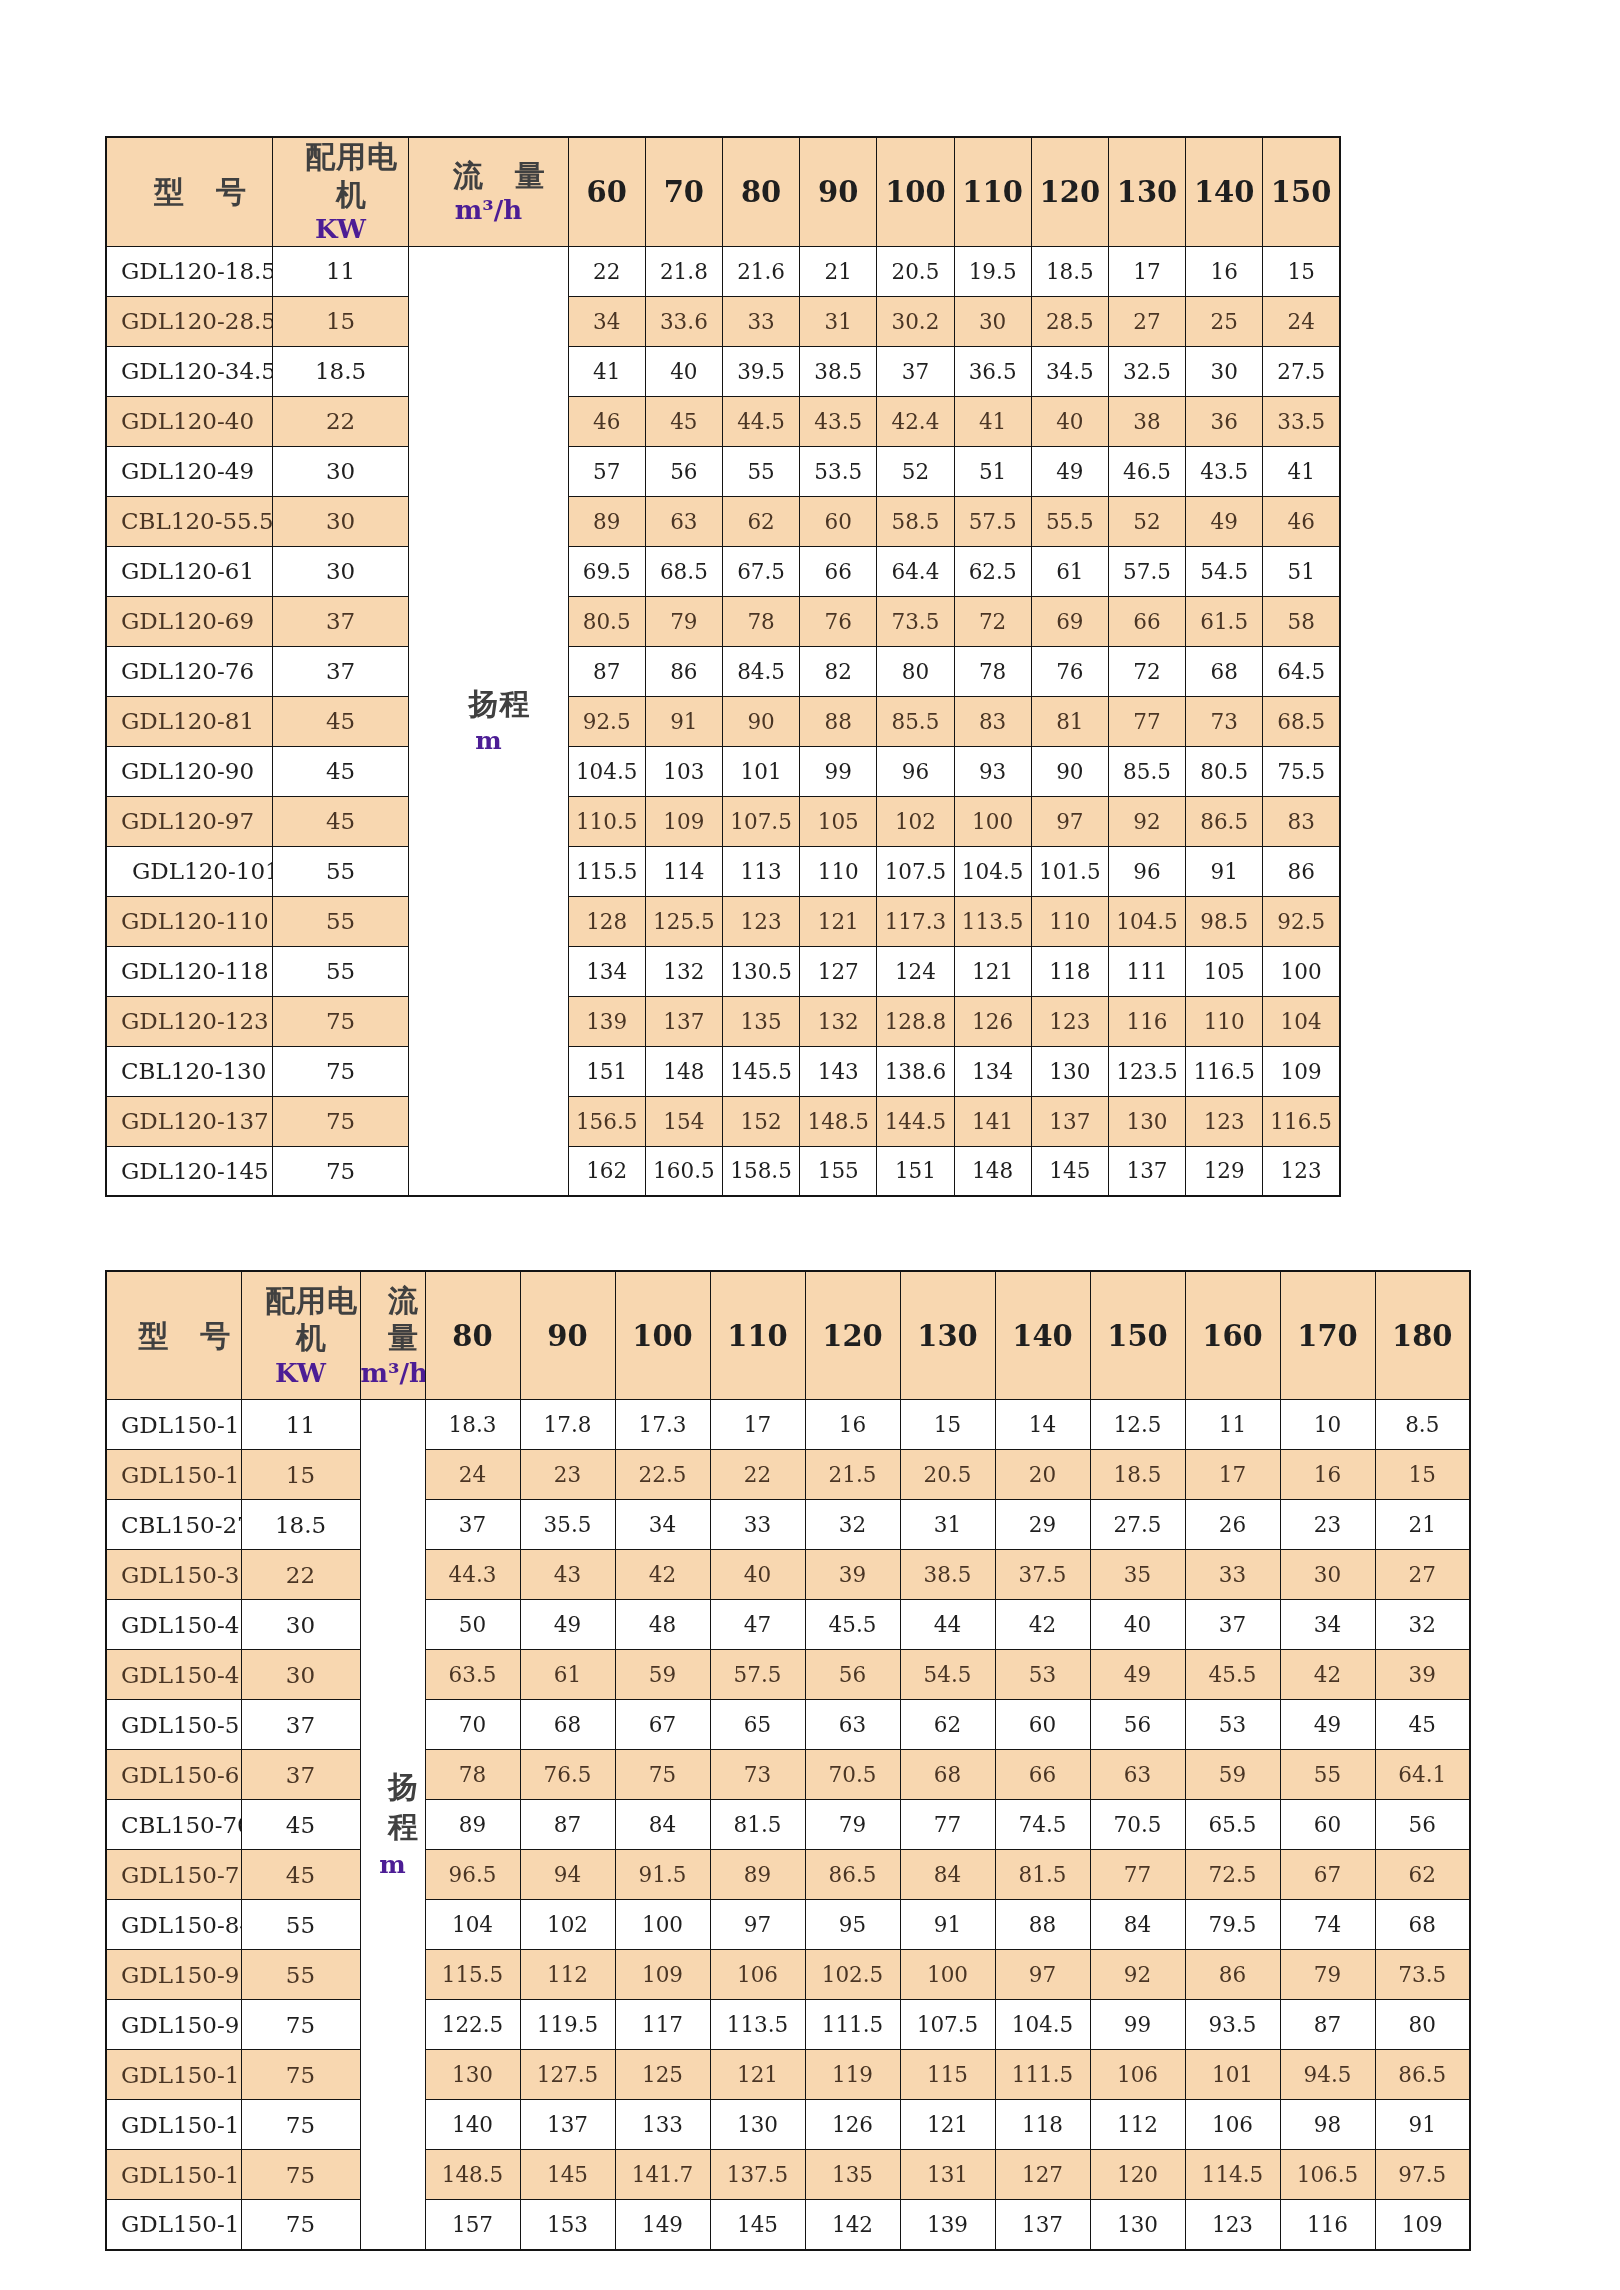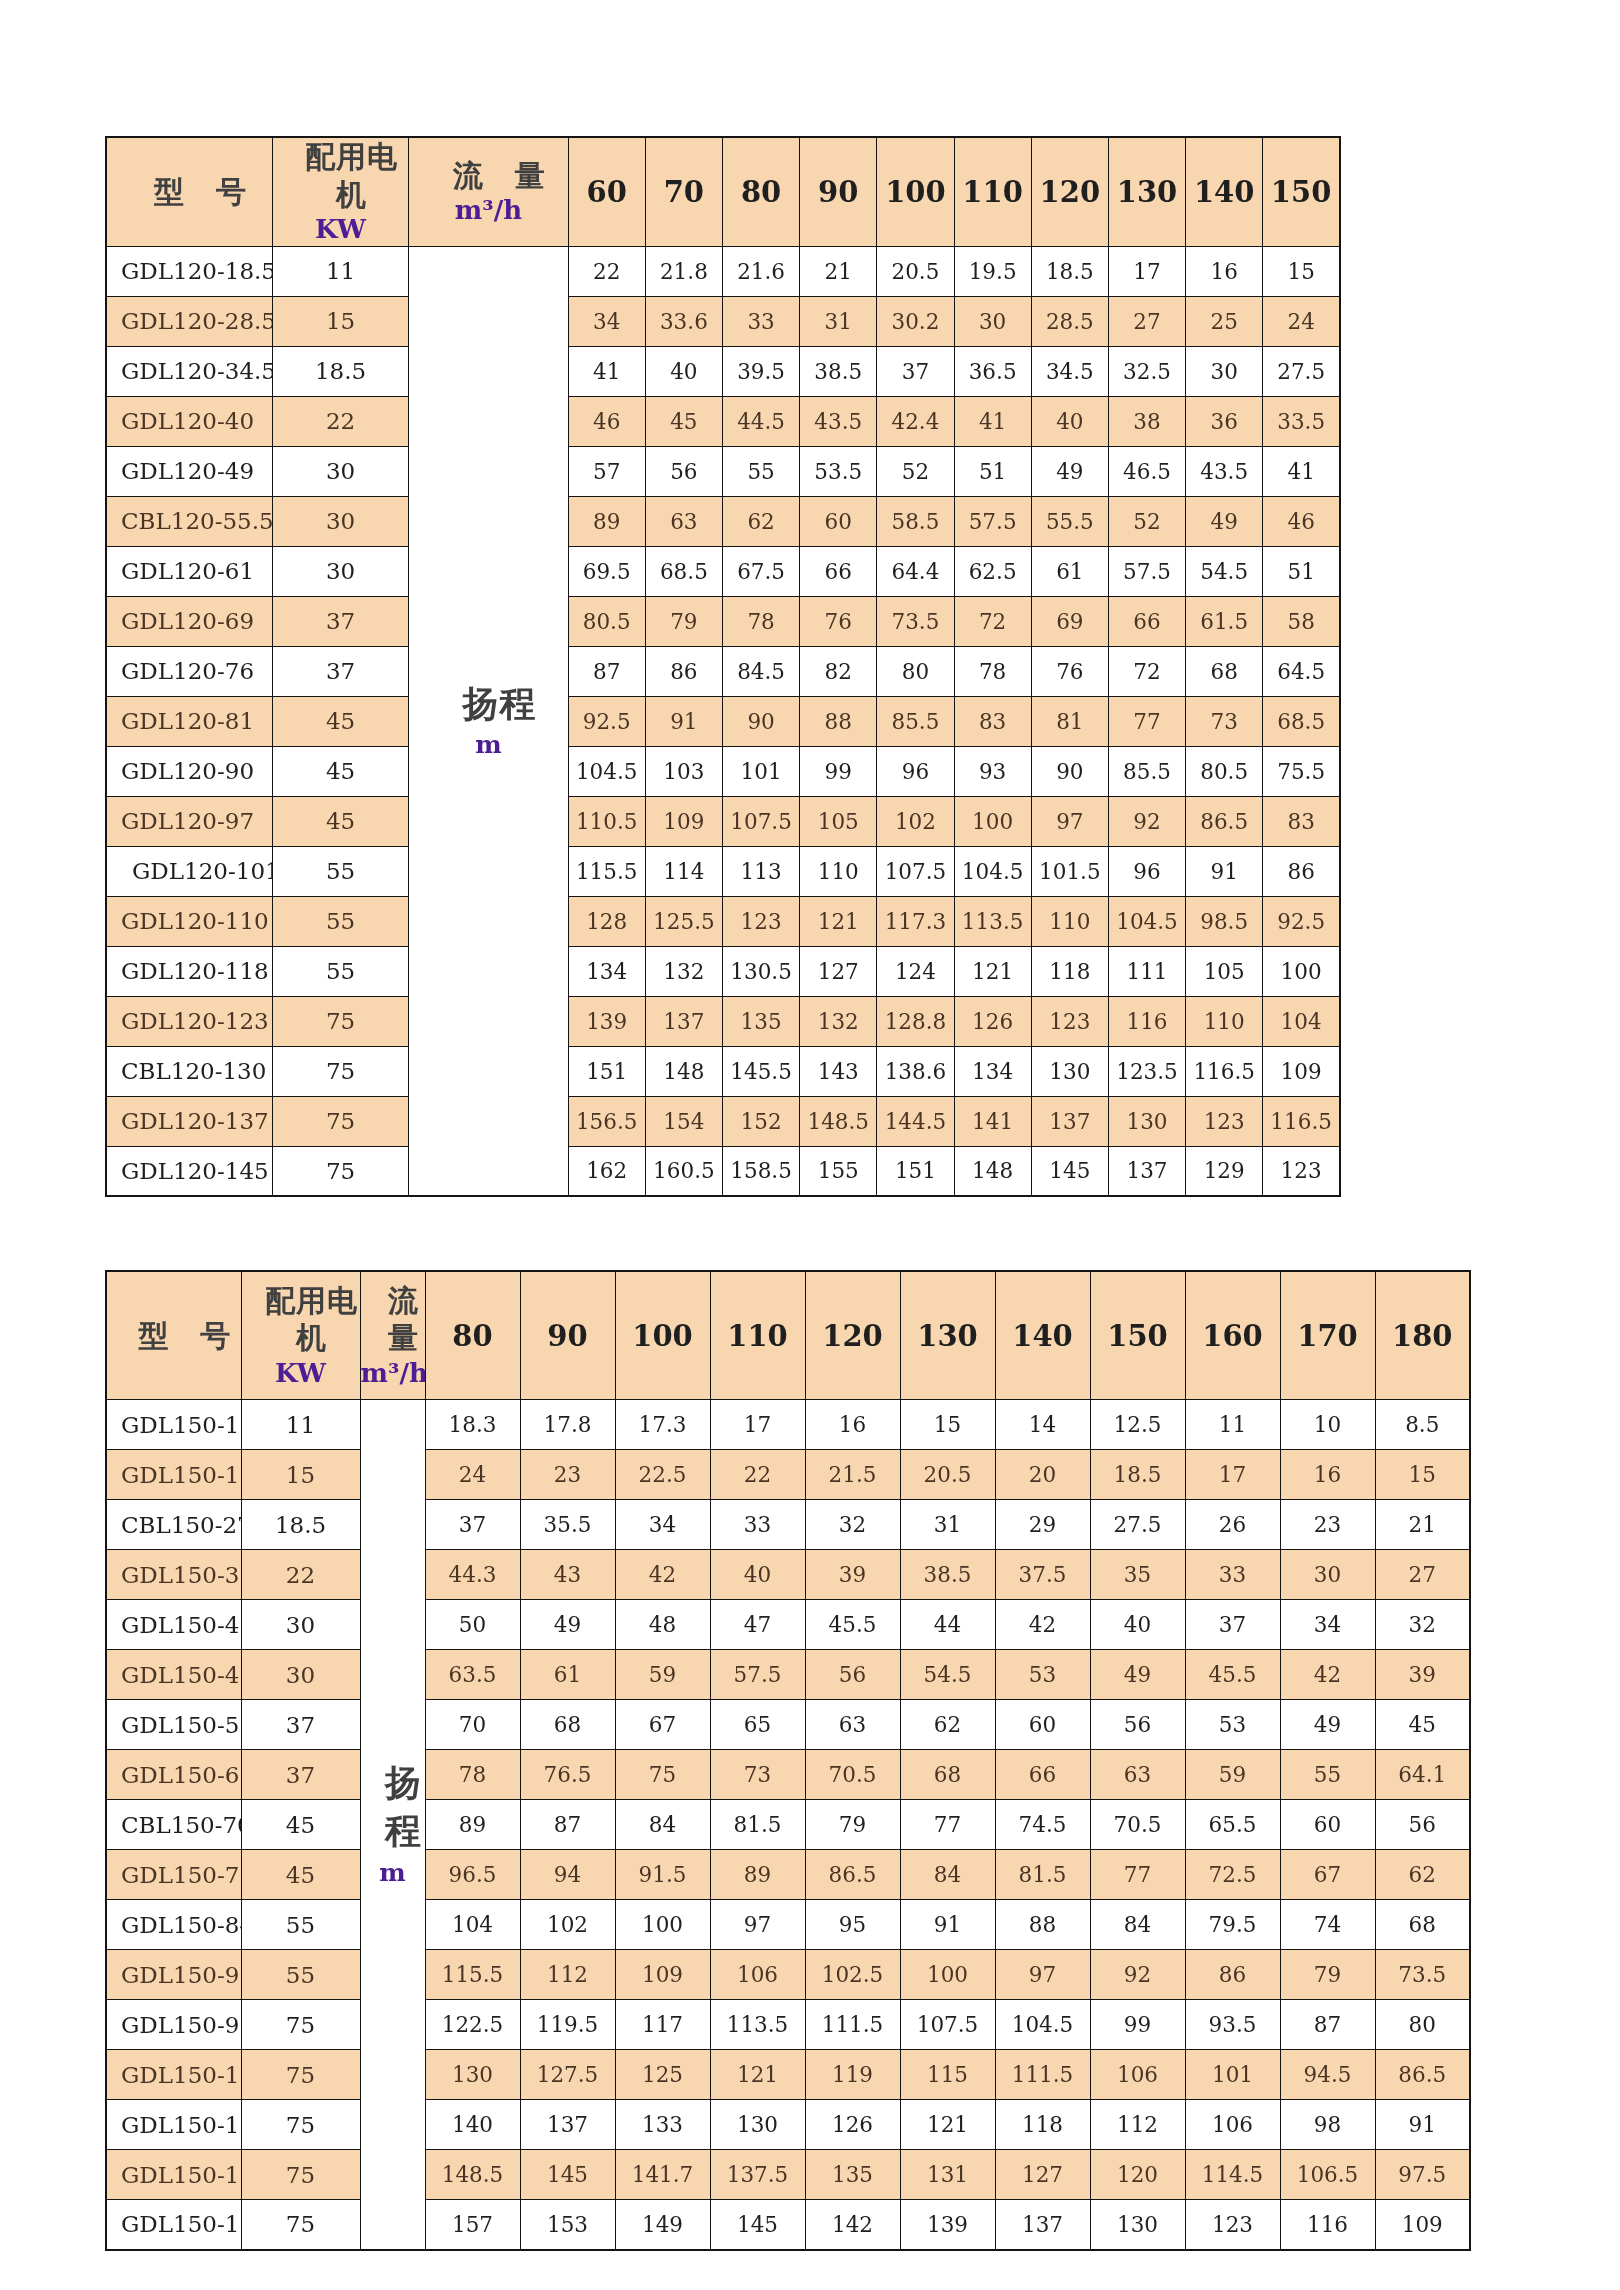--- a/index.html
+++ b/index.html
@@ -24,21 +24,21 @@
   .pump tbody tr.alt td{background:var(--stripe);color:var(--ink-alt);}
   .pump tbody td.headcell{background:#ffffff !important;color:var(--ink) !important;}
   .zh-line{font-family:Liberation Sans, sans-serif;font-weight:bold;font-size:30px;line-height:1.25;letter-spacing:0.9px;color:#404040;margin-left:22px;}
   .unit-line{font-family:"DejaVu Serif",serif;font-weight:bold;font-size:26px;line-height:1.25;color:#4c1d95;}
   .num-header{font-family:"DejaVu Serif",serif;font-weight:bold;font-size:29px;color:#181818;}
   td.model{font-size:23px;text-align:left;padding-left:14px;white-space:nowrap;}
   td.model.small{font-size:23px;padding-left:25px;}
   td.kw{font-size:23px;}
   td.val{font-size:21.5px;}
   .head-line{display:block;}
-  .headcell .zh-line{font-size:36px;line-height:1.35;}
+  .headcell .zh-line{font-size:30px;line-height:1.35;}
   .headcell .unit-line{font-size:25px;line-height:1.35;}
 </style>
 </head>
 <body style="--stripe: #f8d7b0; --border: #141414; --ink: #1f1f1f; --ink-alt: #4a3524;">
 
 <div class="sheet" id="t1">
     <table class="pump t1">
       <colgroup>
         <col class="col-model">
         <col class="col-kw">

